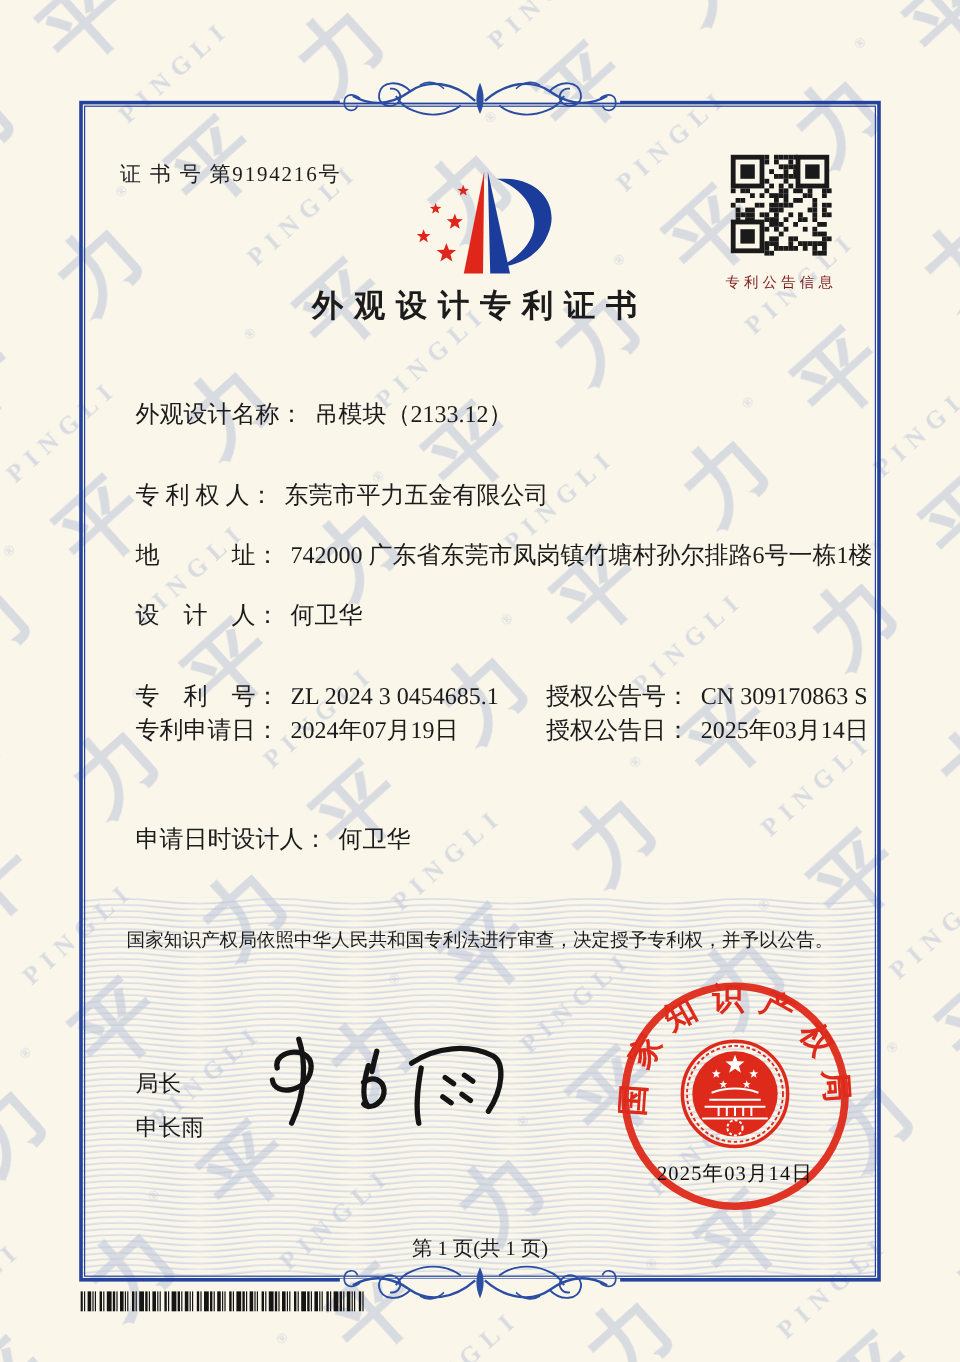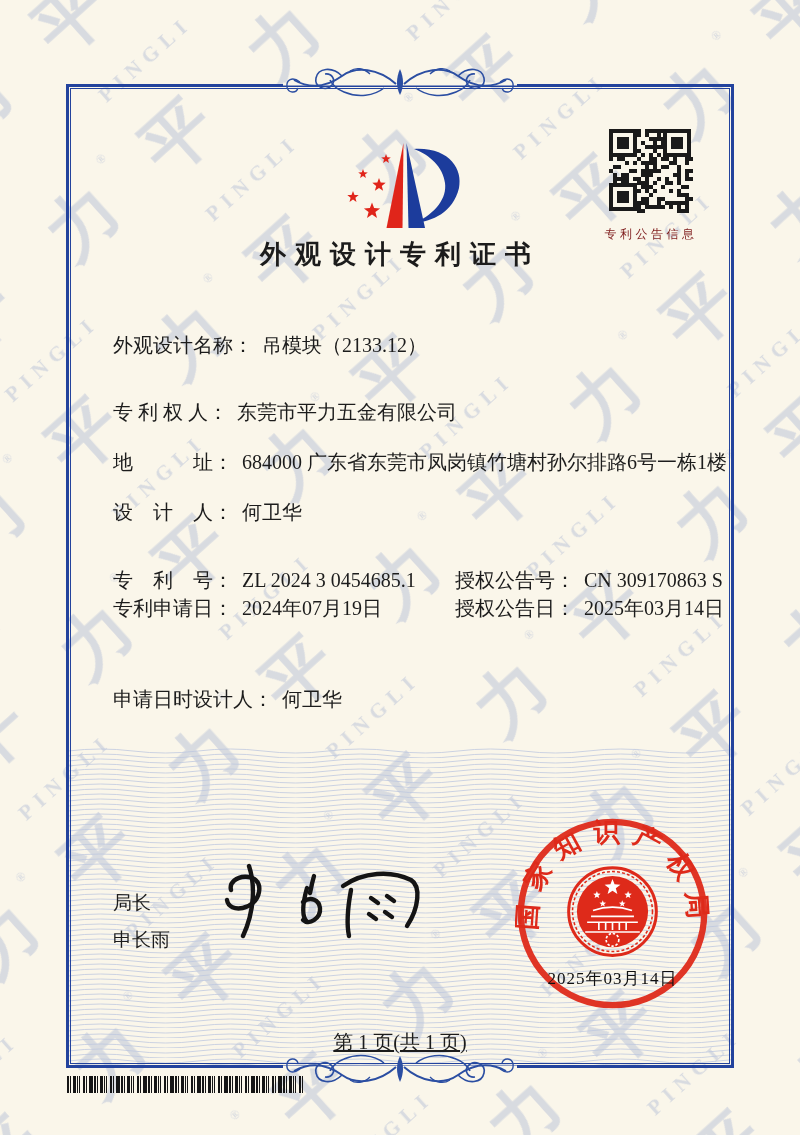--- a/index.html
+++ b/index.html
@@ -22,21 +22,21 @@
   .row{position:absolute;left:113px;font-size:20px;white-space:nowrap;z-index:3;}
   .row .val{margin-left:9px;}
   .colR{position:absolute;left:342px;top:0;white-space:nowrap;}
   .statement{position:absolute;left:80px;top:770px;width:640px;text-align:center;
              font-size:15.5px;line-height:27px;z-index:3;}
   .sig-label{position:absolute;left:113px;font-size:19px;z-index:3;
              font-family:Liberation Mono, monospace;}
   .signature-svg{position:absolute;left:215px;top:850px;z-index:4;}
   .seal-svg{position:absolute;left:515px;top:816px;z-index:4;}
   .footer{position:absolute;left:0;top:1029px;width:100%;text-align:center;
-          font-size:20px;z-index:3;text-decoration:underline;}
+          font-size:17px;z-index:3;}
   .barcode{position:absolute;left:67px;top:1076px;z-index:3;}
   svg text{font-family:"Liberation Serif","DejaVu Serif",serif;}
 </style>
 </head>
 <body>
 
 <div class="page">
 
   <svg class="abs" width="800" height="1135" style="left:0;top:0;z-index:0;">
     <defs>
@@ -81,20 +81,21 @@
     <use href="#fhalf" transform="scale(-1,1)"></use>
     <path d="M0,-15 C4,-6 4,3 0,11 C-4,3 -4,-6 0,-15 Z" fill="#2b4ea2"></path>
   </svg>
   <svg class="flourish bottom" viewBox="-117 -24 234 48">
     <rect x="-117" y="-1.5" width="234" height="3" fill="#faf6ea"></rect>
     <use href="#fhalf"></use>
     <use href="#fhalf" transform="scale(-1,1)"></use>
     <path d="M0,-15 C4,-6 4,3 0,11 C-4,3 -4,-6 0,-15 Z" fill="#2b4ea2"></path>
   </svg>
 
+  <div class="abs cert-no">证 书 号 第9194216号</div>
 
   <svg class="logo" width="140" height="96" viewBox="0 0 140 96">
     <g id="logo-stars" fill="#e0251a">
         <polygon points="56.0,18.0 57.2,21.3 60.8,21.5 58.0,23.6 58.9,27.0 56.0,25.1 53.1,27.0 54.0,23.6 51.2,21.5 54.8,21.3"></polygon>
         <polygon points="33.0,33.0 34.2,36.3 37.8,36.5 35.0,38.6 35.9,42.0 33.0,40.1 30.1,42.0 31.0,38.6 28.2,36.5 31.8,36.3"></polygon>
         <polygon points="49.0,42.0 50.7,46.6 55.7,46.8 51.8,49.9 53.1,54.7 49.0,51.9 44.9,54.7 46.2,49.9 42.3,46.8 47.3,46.6"></polygon>
         <polygon points="23.0,55.0 24.5,59.0 28.7,59.1 25.4,61.8 26.5,65.9 23.0,63.5 19.5,65.9 20.6,61.8 17.3,59.1 21.5,59.0"></polygon>
         <polygon points="42.0,66.5 44.1,72.1 50.1,72.4 45.4,76.1 47.0,81.9 42.0,78.6 37.0,81.9 38.6,76.1 33.9,72.4 39.9,72.1"></polygon>
       </g>
     <polygon points="73.5,7 56.5,92 72.5,92" fill="#e0251a"></polygon>
@@ -259,21 +260,21 @@
 
   <h1 class="title">外观设计专利证书</h1>
 
   <div class="row" style="top:332px;">
     <span>外观设计名称：</span><span class="val">吊模块（2133.12）</span>
   </div>
   <div class="row" style="top:399px;">
     <span>专 利 权 人：</span><span class="val">东莞市平力五金有限公司</span>
   </div>
   <div class="row" style="top:449px;">
-    <span>地　　　址：</span><span class="val">684000 广东省东莞市凤岗镇竹塘村孙尔排路6号一栋1楼</span>
+    <span>地　　　址：</span><span class="val">742000 广东省东莞市凤岗镇竹塘村孙尔排路6号一栋1楼</span>
   </div>
   <div class="row" style="top:499px;">
     <span>设　计　人：</span><span class="val">何卫华</span>
   </div>
   <div class="row" style="top:567px;width:620px;">
     <span>专　利　号：</span><span class="val">ZL 2024 3 0454685.1</span>
     <span class="colR">
       <span>授权公告号：</span><span class="val">CN 309170863 S</span>
     </span>
   </div>
@@ -281,20 +282,21 @@
     <span>专利申请日：</span><span class="val">2024年07月19日</span>
     <span class="colR">
       <span>授权公告日：</span><span class="val">2025年03月14日</span>
     </span>
   </div>
   <div class="row" style="top:686px;">
     <span>申请日时设计人：</span><span class="val">何卫华</span>
   </div>
 
   <div class="statement">
+    <div>国家知识产权局依照中华人民共和国专利法进行审查，决定授予专利权，并予以公告。</div>
   </div>
 
   <div class="sig-label" style="top:890px;">局长</div>
   <div class="sig-label" style="top:927px;">申长雨</div>
   <svg class="signature-svg" width="215" height="105" viewBox="0 0 215 105">
     <g stroke="#141414" stroke-width="4.4" fill="none" stroke-linecap="round" stroke-linejoin="round">
       <path d="M34,16 C40,34 40,60 28,86"></path>
       <path d="M16,40 C12,24 48,20 44,42 C41,60 14,64 12,50"></path>
       <path d="M99,26 C97,33 96,38 95,43"></path>
       <path d="M92,38 C88,52 86,66 92,72"></path>

